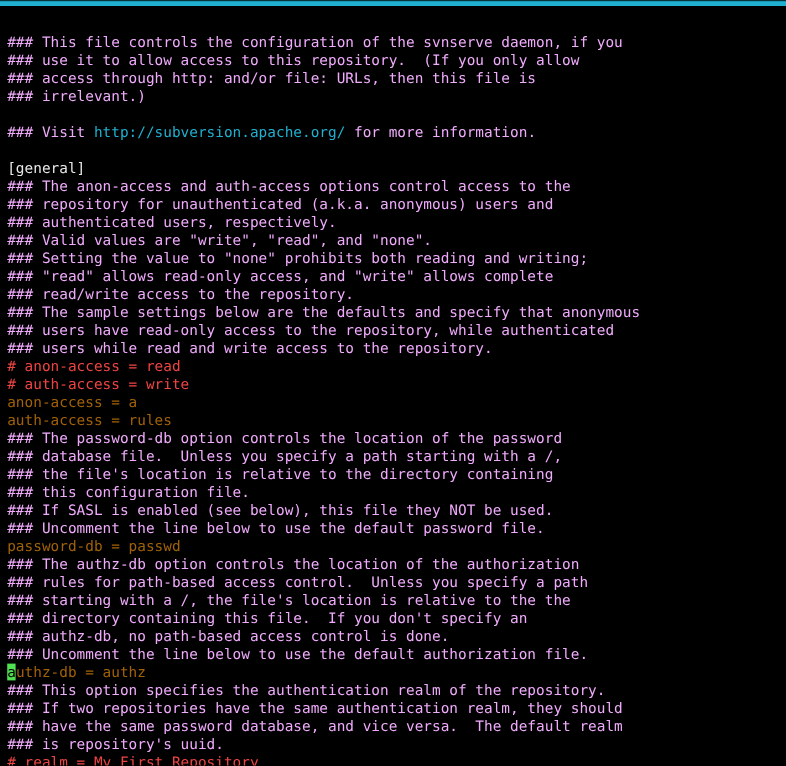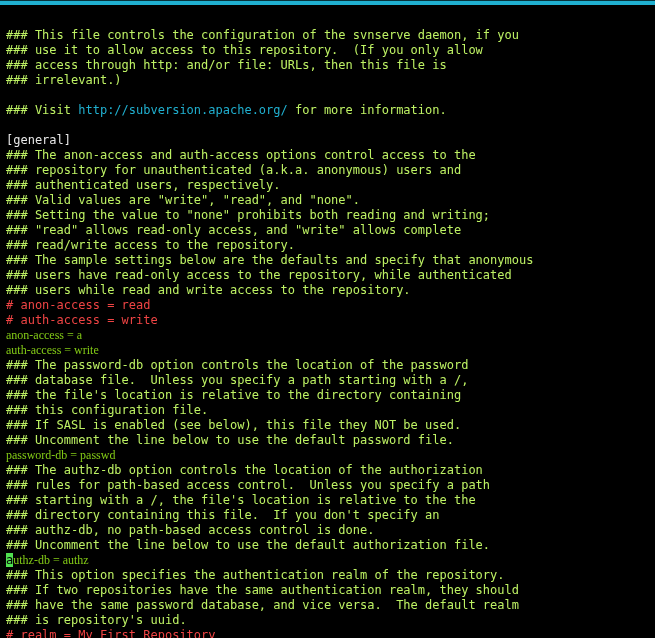--- a/index.html
+++ b/index.html
@@ -18,22 +18,22 @@
   }
   .term {
     font-family: "DejaVu Sans Mono", "Liberation Mono", Consolas, monospace;
     font-size: 12px;
     line-height: 15px;
     white-space: pre;
     color: #e8e8e8;
     padding: 8px 6px;
     letter-spacing: 0px;
   }
-  .c-cmt  { color: #bef264; }  
-  .c-text { color: #84cc16; font-family: Liberation Serif, serif; }  
+  .c-cmt  { color: #f0abfc; }  
+  .c-text { color: #a16207; }  
   .c-url  { color: #20b0d0; }
   .c-sec  { color: #e8e8e8; text-align: center; }  
   .c-dim  { color: #ef4444; }  
   .cursor { background: #50e050; color:#000; }
 </style>
 </head>
 <body>
 
 <div class="topbar"></div>
 
@@ -52,21 +52,21 @@
 <span class="c-cmt">### Valid values are "write", "read", and "none".</span>
 <span class="c-cmt">### Setting the value to "none" prohibits both reading and writing;</span>
 <span class="c-cmt">### "read" allows read-only access, and "write" allows complete</span>
 <span class="c-cmt">### read/write access to the repository.</span>
 <span class="c-cmt">### The sample settings below are the defaults and specify that anonymous</span>
 <span class="c-cmt">### users have read-only access to the repository, while authenticated</span>
 <span class="c-cmt">### users while read and write access to the repository.</span>
 <span class="c-dim"># anon-access = read</span>
 <span class="c-dim"># auth-access = write</span>
 <span class="c-text">anon-access = a</span>
-<span class="c-text">auth-access = write</span>
+<span class="c-text">auth-access = rules</span>
 <span class="c-cmt">### The password-db option controls the location of the password</span>
 <span class="c-cmt">### database file.  Unless you specify a path starting with a /,</span>
 <span class="c-cmt">### the file's location is relative to the directory containing</span>
 <span class="c-cmt">### this configuration file.</span>
 <span class="c-cmt">### If SASL is enabled (see below), this file they NOT be used.</span>
 <span class="c-cmt">### Uncomment the line below to use the default password file.</span>
 <span class="c-text">password-db = passwd</span>
 <span class="c-cmt">### The authz-db option controls the location of the authorization</span>
 <span class="c-cmt">### rules for path-based access control.  Unless you specify a path</span>
 <span class="c-cmt">### starting with a /, the file's location is relative to the the</span>

